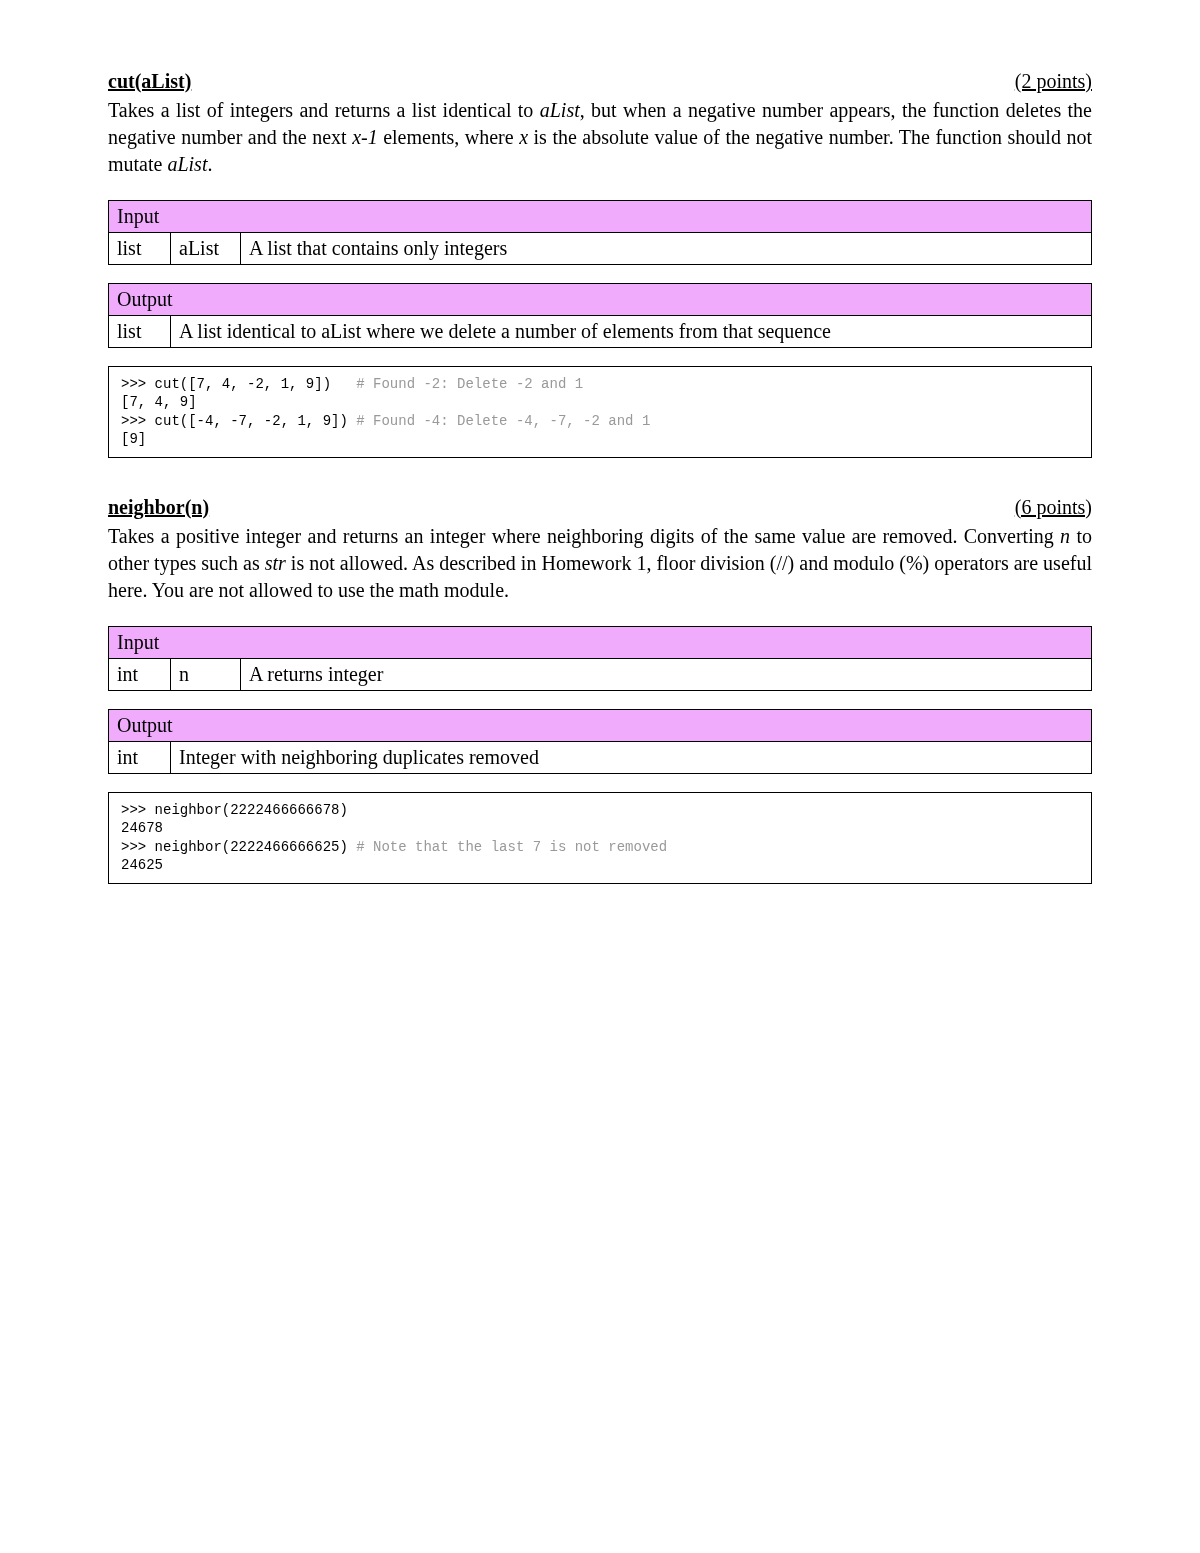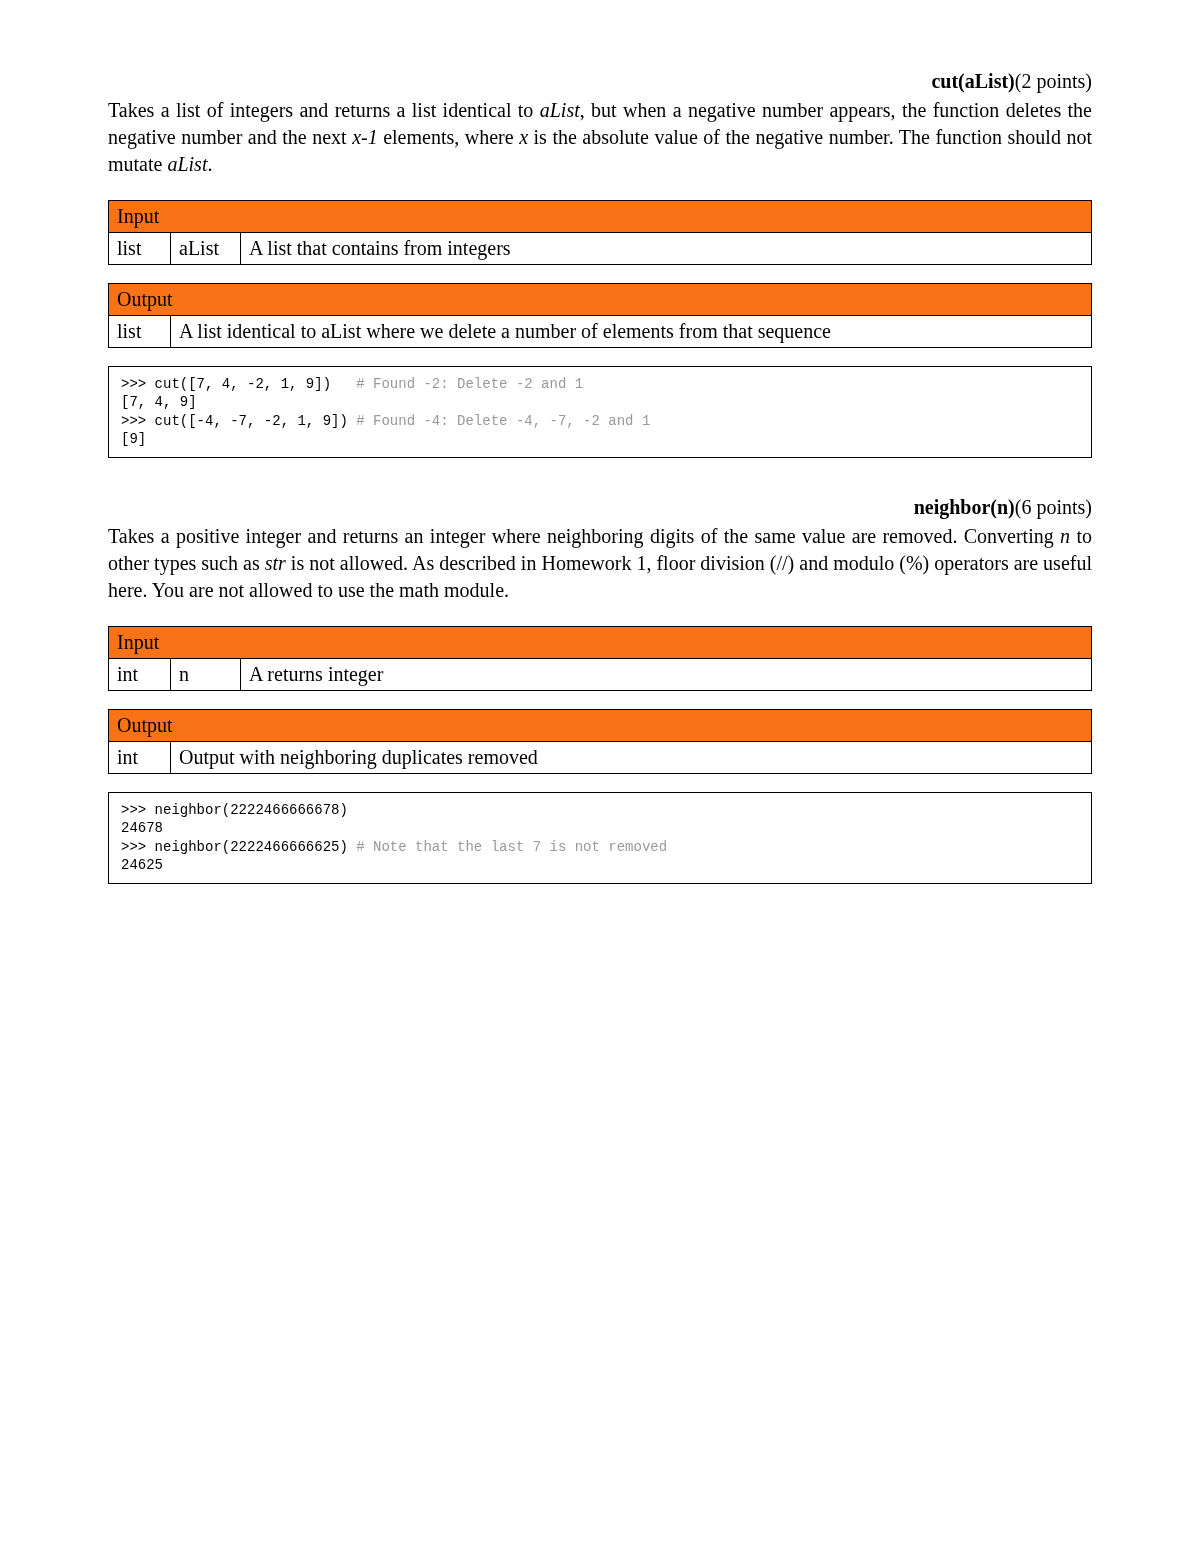--- a/index.html
+++ b/index.html
@@ -11,23 +11,24 @@
       font-family: "Times New Roman", Times, serif;
       font-size: 20px;
       color: #000;
       background: #fff;
       width: 1200px;
       padding: 68px 108px 68px 108px;
       line-height: 1.35;
     }
     .func-header {
       display: flex;
-      justify-content: flex-end;
+      justify-content: space-between;
       align-items: baseline;
       margin-bottom: 2px;
+      text-decoration: underline;
     }
     .func-name {
       font-weight: bold;
     }
     .func-points {
       font-weight: normal;
     }
     .desc {
       text-align: justify;
       margin-bottom: 22px;
@@ -43,21 +44,21 @@
       margin-bottom: 18px;
     }
     .spec-table td, .spec-table th {
       border: 1px solid #000;
       padding: 2px 8px;
       text-align: left;
       font-weight: normal;
       vertical-align: top;
     }
     .spec-header {
-      background-color: #f97316;
+      background-color: #f0abfc;
     }
     .col-type {
       width: 62px;
     }
     .col-name {
       width: 70px;
     }
     .code-block {
       border: 1px solid #000;
       padding: 8px 12px;
@@ -86,21 +87,21 @@
 </p>
 
 <table class="spec-table">
   <tbody>
       <tr class="spec-header">
     <td colspan="3">Input</td>
   </tr>
   <tr>
     <td class="col-type">list</td>
     <td class="col-name">aList</td>
-    <td>A list that contains from integers</td>
+    <td>A list that contains only integers</td>
   </tr>
 </tbody>
   </table>
 
 <table class="spec-table">
   <tbody>
       <tr class="spec-header">
     <td colspan="2">Output</td>
   </tr>
   <tr>
@@ -136,21 +137,21 @@
 </tbody>
   </table>
 
 <table class="spec-table">
   <tbody>
       <tr class="spec-header">
     <td colspan="2">Output</td>
   </tr>
   <tr>
     <td class="col-type">int</td>
-    <td>Output with neighboring duplicates removed</td>
+    <td>Integer with neighboring duplicates removed</td>
   </tr>
 </tbody>
   </table>
 
 <div class="code-block"><span>&gt;&gt;&gt; neighbor(2222466666678)</span>
 <span>24678</span>
 <span>&gt;&gt;&gt; neighbor(2222466666625) </span><span class="comment"># Note that the last 7 is not removed</span>
 <span>24625</span></div>
 
 </body></html>

